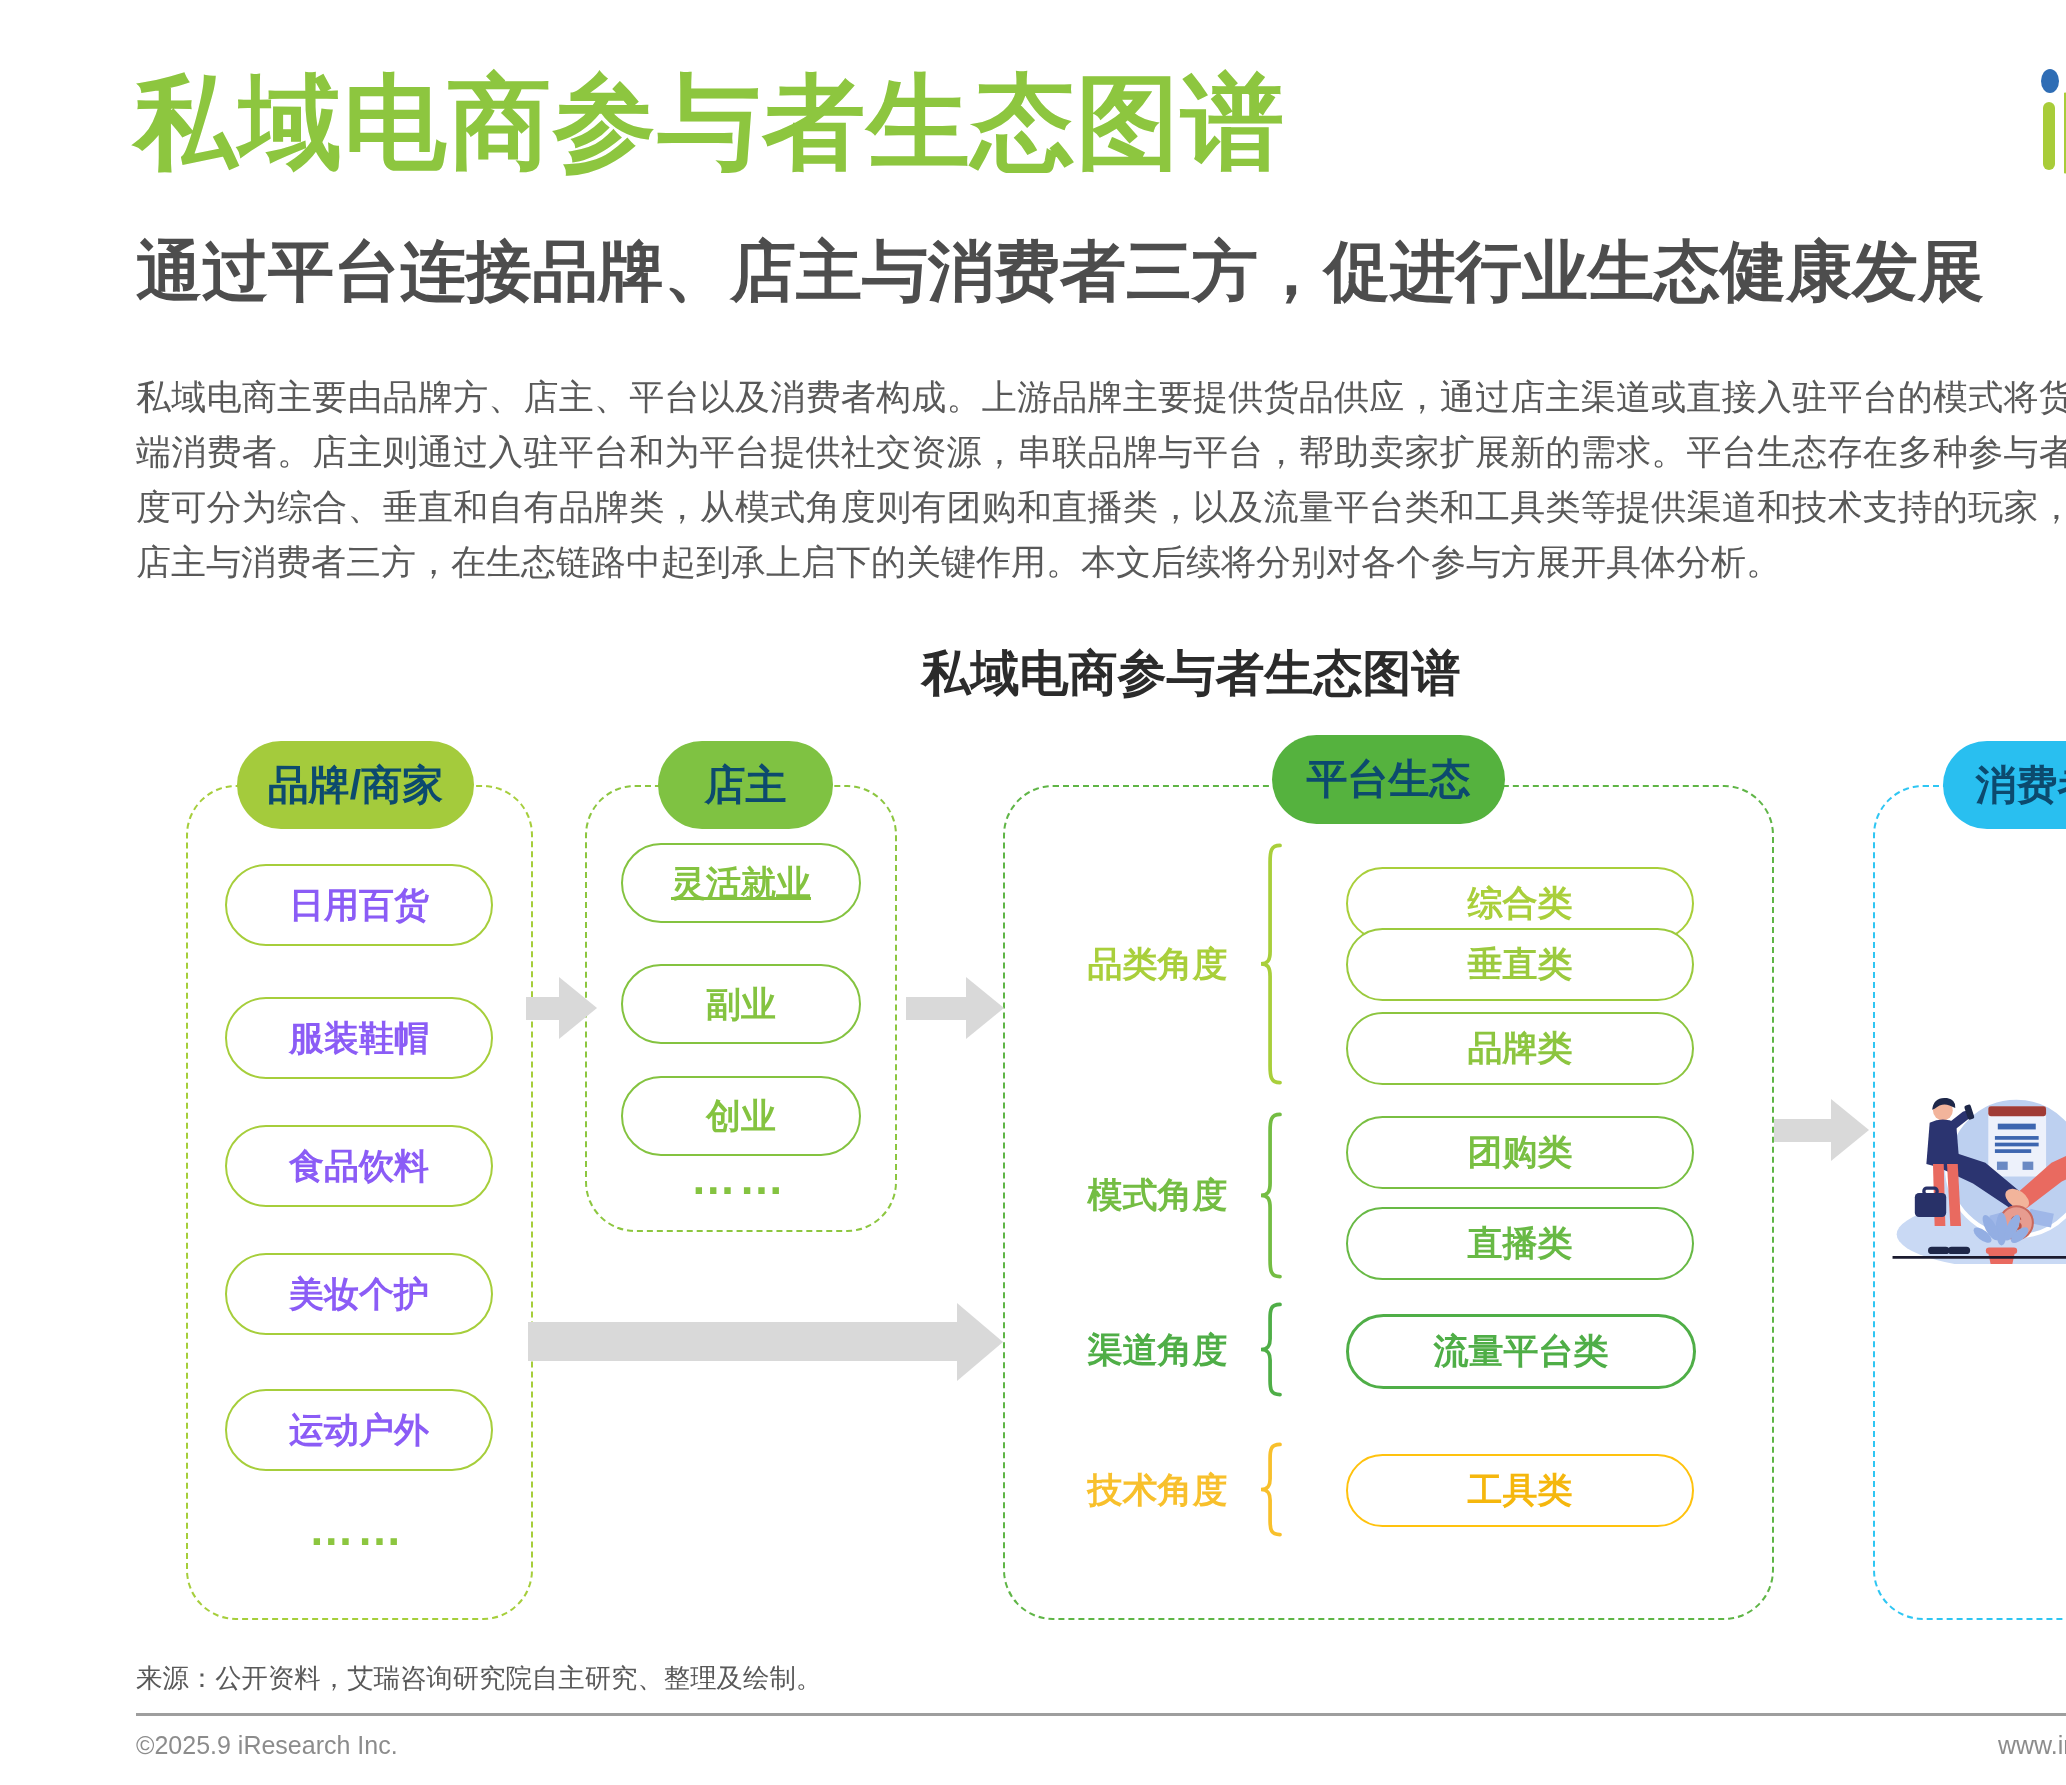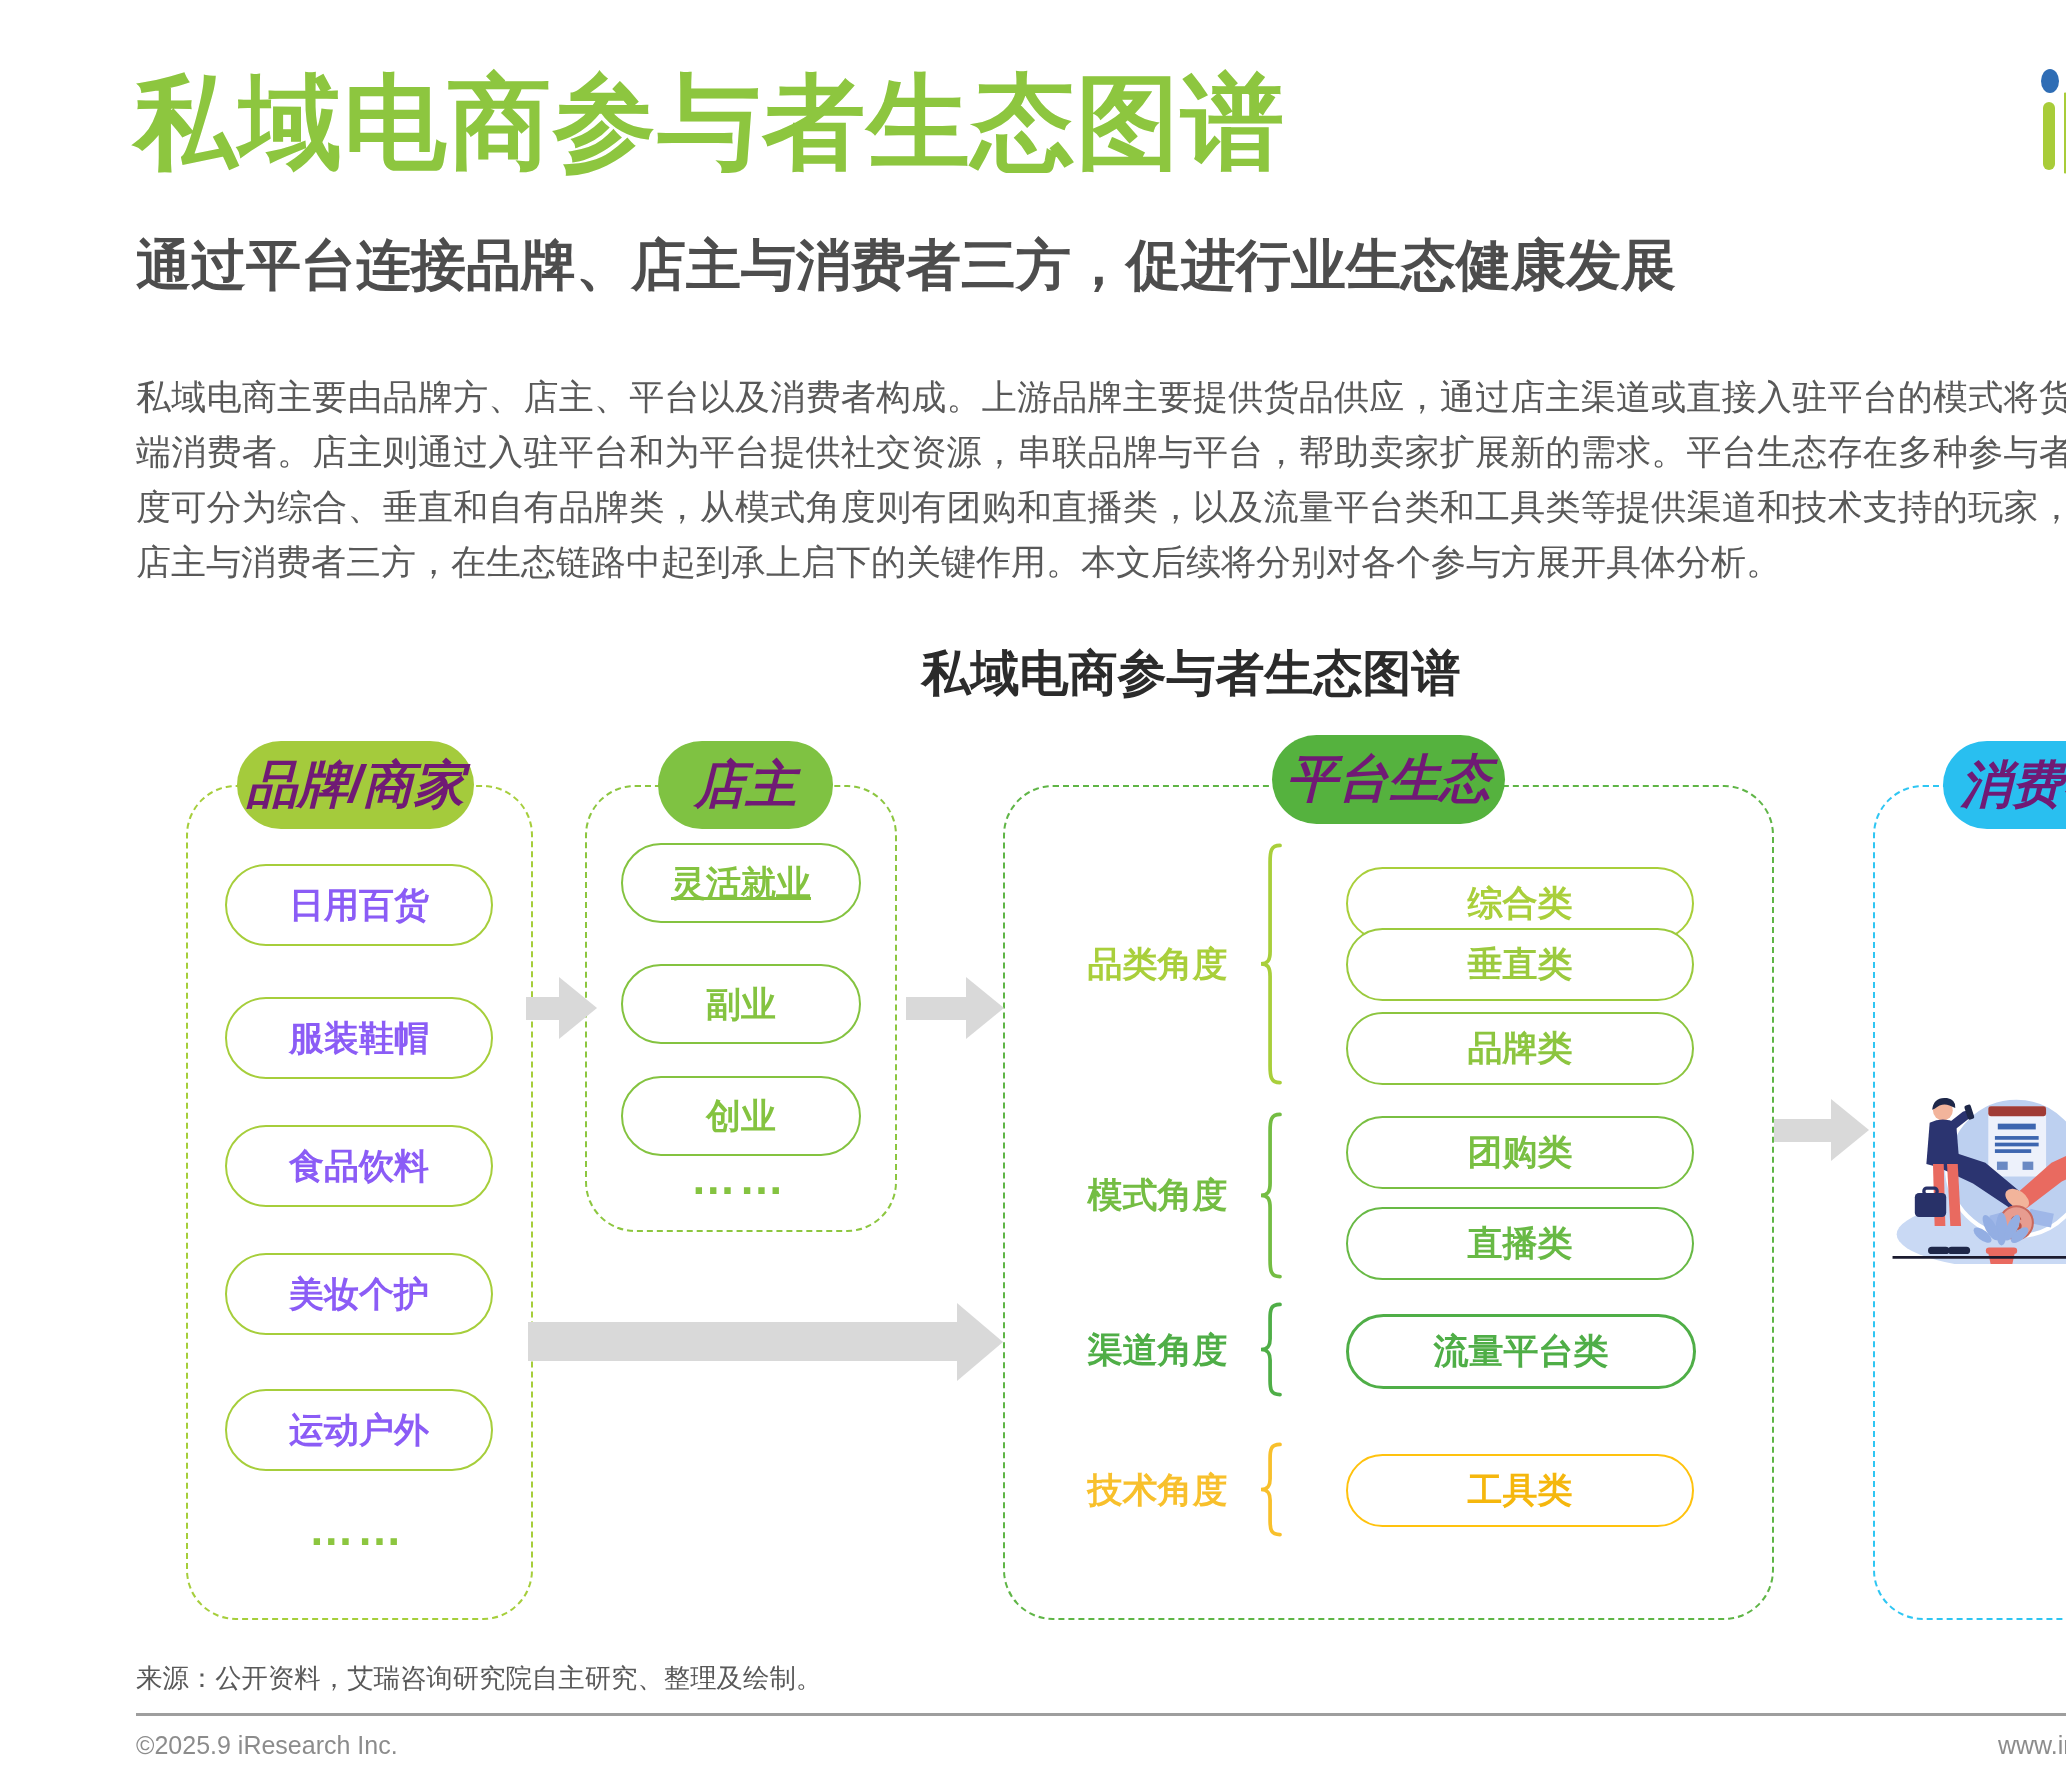--- a/index.html
+++ b/index.html
@@ -3,41 +3,41 @@
 <meta charset="utf-8">
 <style>
   html,body{margin:0;padding:0;background:#fff;}
   .page{
     position:relative;width:2380px;height:1785px;background:#ffffff;overflow:hidden;
     font-family:"Liberation Sans","DejaVu Sans",sans-serif;
   }
   
   .main-title{position:absolute;left:134px;top:69px;margin:0;font-size:103px;line-height:1.05;
     font-weight:bold;color:#8DC63F;letter-spacing:1.7px;}
-  .subtitle{position:absolute;left:136px;top:235px;margin:0;font-size:55px;line-height:1.1;
+  .subtitle{position:absolute;left:136px;top:235px;margin:0;font-size:66px;line-height:1.1;
     font-weight:bold;color:#4D4D4D;}
   .body-text{position:absolute;left:136px;top:369px;width:2114px;margin:0;font-size:35px;
     line-height:55px;color:#595959;text-align:justify;}
   
   .logo{position:absolute;left:2025px;top:62px;width:248px;height:157px;}
   .logo-flag{position:absolute;left:39px;top:12.4px;width:187px;height:115px;background:#A8CC39;
     clip-path:polygon(0 16%,100% 0,100% 100%,0 86%);display:flex;align-items:center;justify-content:center;}
   .logo-word{color:#ffffff;font-size:38px;font-weight:bold;letter-spacing:0.8px;padding-left:5.8px;}
   .logo-i-stem{position:absolute;left:18px;top:40px;width:12.4px;height:68px;background:#A8CC39;border-radius:6.6px;}
   .logo-i-dot{position:absolute;left:15.7px;top:7.4px;width:18px;height:24px;background:#2F6DB5;border-radius:50%;}
   
   .diagram-title{position:absolute;left:136px;top:641px;width:2110px;text-align:center;
     font-size:49px;font-weight:bold;color:#2B2B2B;}
   .col-box{position:absolute;border-radius:50px;background:#fff;}
   .b-brand{left:186px;top:785px;width:343px;height:831px;border:2.5px dashed #A6CE3B;}
   .b-shop{left:585px;top:785px;width:308px;height:443px;border:2.5px dashed #8CC63F;}
   .b-platform{left:1003px;top:785px;width:767px;height:831px;border:2.5px dashed #5FB546;}
   .b-consumer{left:1873px;top:785px;width:330px;height:831px;border:2.5px dashed #2EC6F3;}
   .hpill{position:absolute;border-radius:50px;display:flex;align-items:center;justify-content:center;
-    color:#701a75;font-weight:bold;font-size:51px;font-style:italic;}
+    color:#0c4a6e;font-weight:bold;font-size:41px;}
   .h-brand{left:237px;top:741px;width:237px;height:88px;background:#A4CB3C;}
   .h-shop{left:658px;top:741px;width:175px;height:88px;background:#7FC242;}
   .h-platform{left:1272px;top:735px;width:233px;height:89px;background:#55B23E;}
   .h-consumer{left:1943px;top:741px;width:188px;height:88px;background:#29BFF0;}
   .opill{position:absolute;border-radius:413px;background:#fff;display:flex;align-items:center;
     justify-content:center;font-weight:bold;font-size:35px;}
   .p-brand{left:225px;width:264px;height:78px;border:2.9px solid #A6CE3B;color:#8b5cf6;}
   .p-shop{left:621px;width:236px;height:76px;border:2.9px solid #84C340;color:#84C340;}
   .p-plat{left:1346px;width:344px;height:69px;}
   .c-g1{border:2.9px solid #A9CF3B;color:#A9CF3B;}

